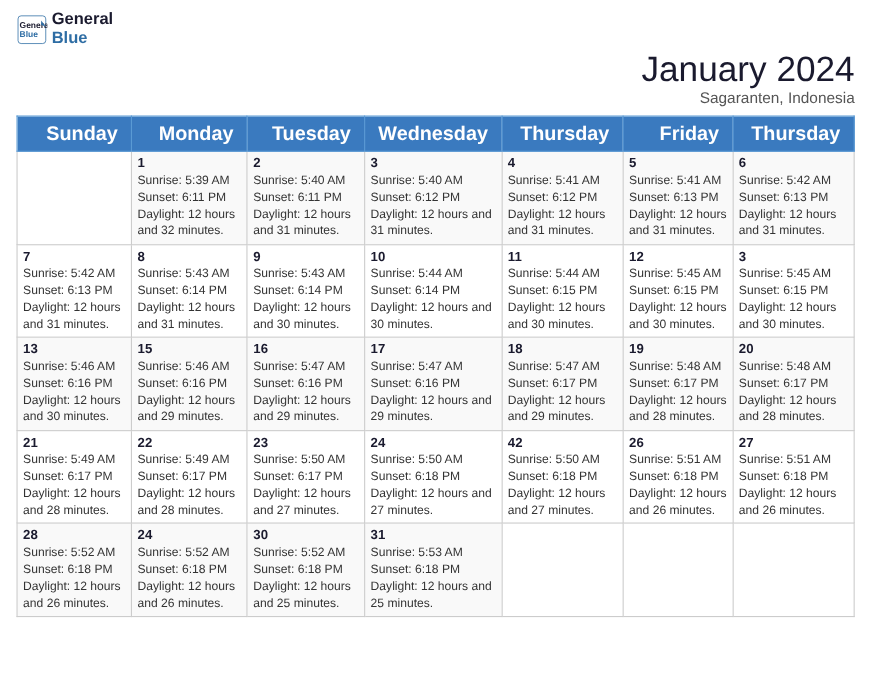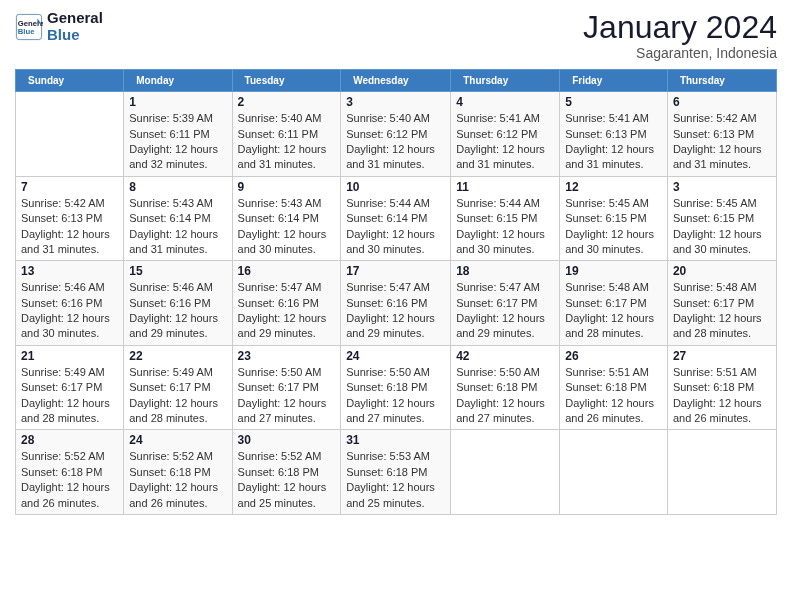--- a/index.html
+++ b/index.html
@@ -26,43 +26,44 @@
       display: flex;
       align-items: center;
       gap: 4px;
     }
     .logo-icon {
       width: 28px;
       height: 28px;
     }
     .title-block {
       text-align: right;
+      margin-top: 36px;
     }
     .month-title {
       font-size: 32px;
       font-weight: normal;
       color: #1a1a2e;
       line-height: 1.1;
     }
     .location {
       font-size: 14px;
       color: #555;
       text-align: right;
     }
     table {
       width: 100%;
       border-collapse: collapse;
       font-size: 10px;
     }
     thead tr th {
       background-color: #3a7abf;
       color: #fff;
-      text-align: left;
+      text-align: right;
       padding: 5px 12px;
-      font-size: 10px;
+      font-size: 18px;
       font-weight: bold;
       border: 1px solid #5a9ad4;
     }
     tbody tr td {
       border: 1px solid #ccc;
       vertical-align: top;
       padding: 3px 5px;
       width: 113px;
       height: 78px;
     }

